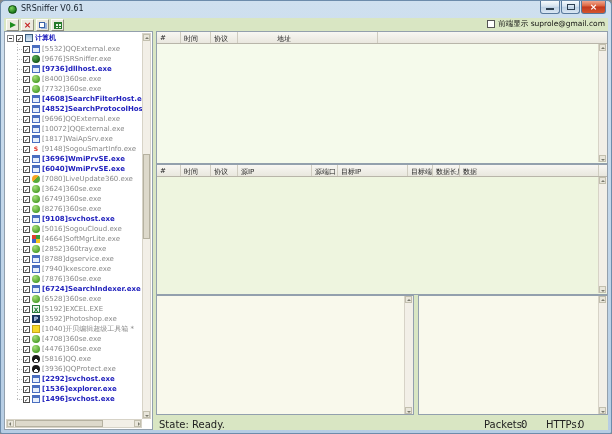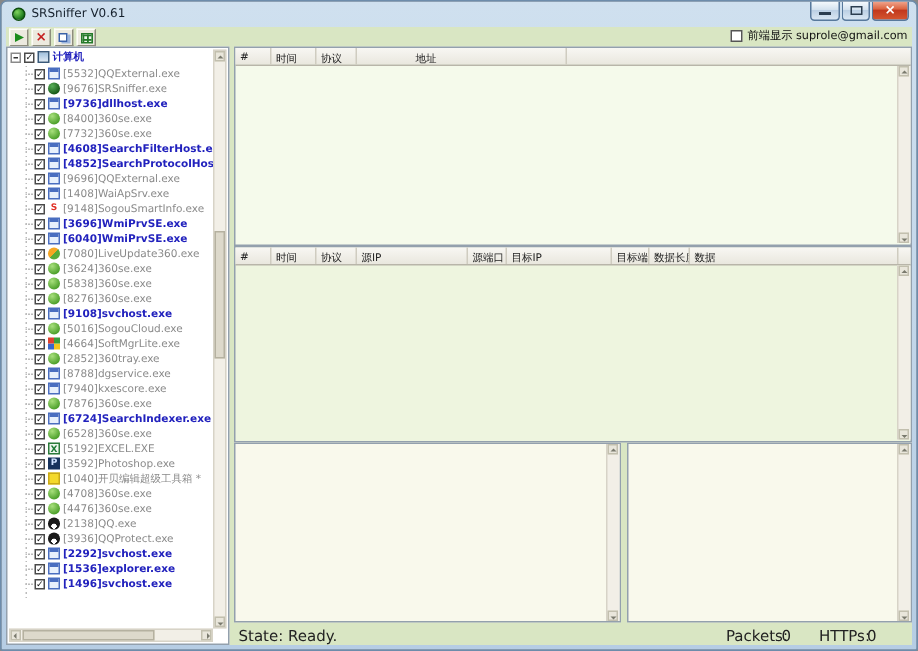--- a/index.html
+++ b/index.html
@@ -205,21 +205,26 @@
             <span class="tlabel c-blue">[4852]SearchProtocolHost.e</span>
           </div>
           <div class="trow item">
             <span class="cb"></span>
             <span class="ticon i-app-window"></span>
             <span class="tlabel c-gray">[9696]QQExternal.exe</span>
           </div>
           <div class="trow item">
             <span class="cb"></span>
             <span class="ticon i-app-window"></span>
-            <span class="tlabel c-gray">[1408]WaiApSrv.exe</span>
+            <span class="tlabel c-gray">[10072]QQExternal.exe</span>
+          </div>
+          <div class="trow item">
+            <span class="cb"></span>
+            <span class="ticon i-app-window"></span>
+            <span class="tlabel c-gray">[1817]WaiApSrv.exe</span>
           </div>
           <div class="trow item">
             <span class="cb"></span>
             <span class="ticon i-sogou-s">S</span>
             <span class="tlabel c-gray">[9148]SogouSmartInfo.exe</span>
           </div>
           <div class="trow item">
             <span class="cb"></span>
             <span class="ticon i-app-window"></span>
             <span class="tlabel c-blue">[3696]WmiPrvSE.exe</span>
@@ -235,21 +240,21 @@
             <span class="tlabel c-gray">[7080]LiveUpdate360.exe</span>
           </div>
           <div class="trow item">
             <span class="cb"></span>
             <span class="ticon i-circle-green"></span>
             <span class="tlabel c-gray">[3624]360se.exe</span>
           </div>
           <div class="trow item">
             <span class="cb"></span>
             <span class="ticon i-circle-green"></span>
-            <span class="tlabel c-gray">[5838]360se.exe</span>
+            <span class="tlabel c-gray">[6749]360se.exe</span>
           </div>
           <div class="trow item">
             <span class="cb"></span>
             <span class="ticon i-circle-green"></span>
             <span class="tlabel c-gray">[8276]360se.exe</span>
           </div>
           <div class="trow item">
             <span class="cb"></span>
             <span class="ticon i-app-window"></span>
             <span class="tlabel c-blue">[9108]svchost.exe</span>
@@ -315,21 +320,21 @@
             <span class="tlabel c-gray">[4708]360se.exe</span>
           </div>
           <div class="trow item">
             <span class="cb"></span>
             <span class="ticon i-circle-green"></span>
             <span class="tlabel c-gray">[4476]360se.exe</span>
           </div>
           <div class="trow item">
             <span class="cb"></span>
             <span class="ticon i-qq-penguin"></span>
-            <span class="tlabel c-gray">[2138]QQ.exe</span>
+            <span class="tlabel c-gray">[5816]QQ.exe</span>
           </div>
           <div class="trow item">
             <span class="cb"></span>
             <span class="ticon i-qq-penguin"></span>
             <span class="tlabel c-gray">[3936]QQProtect.exe</span>
           </div>
           <div class="trow item">
             <span class="cb"></span>
             <span class="ticon i-app-window"></span>
             <span class="tlabel c-blue">[2292]svchost.exe</span>

